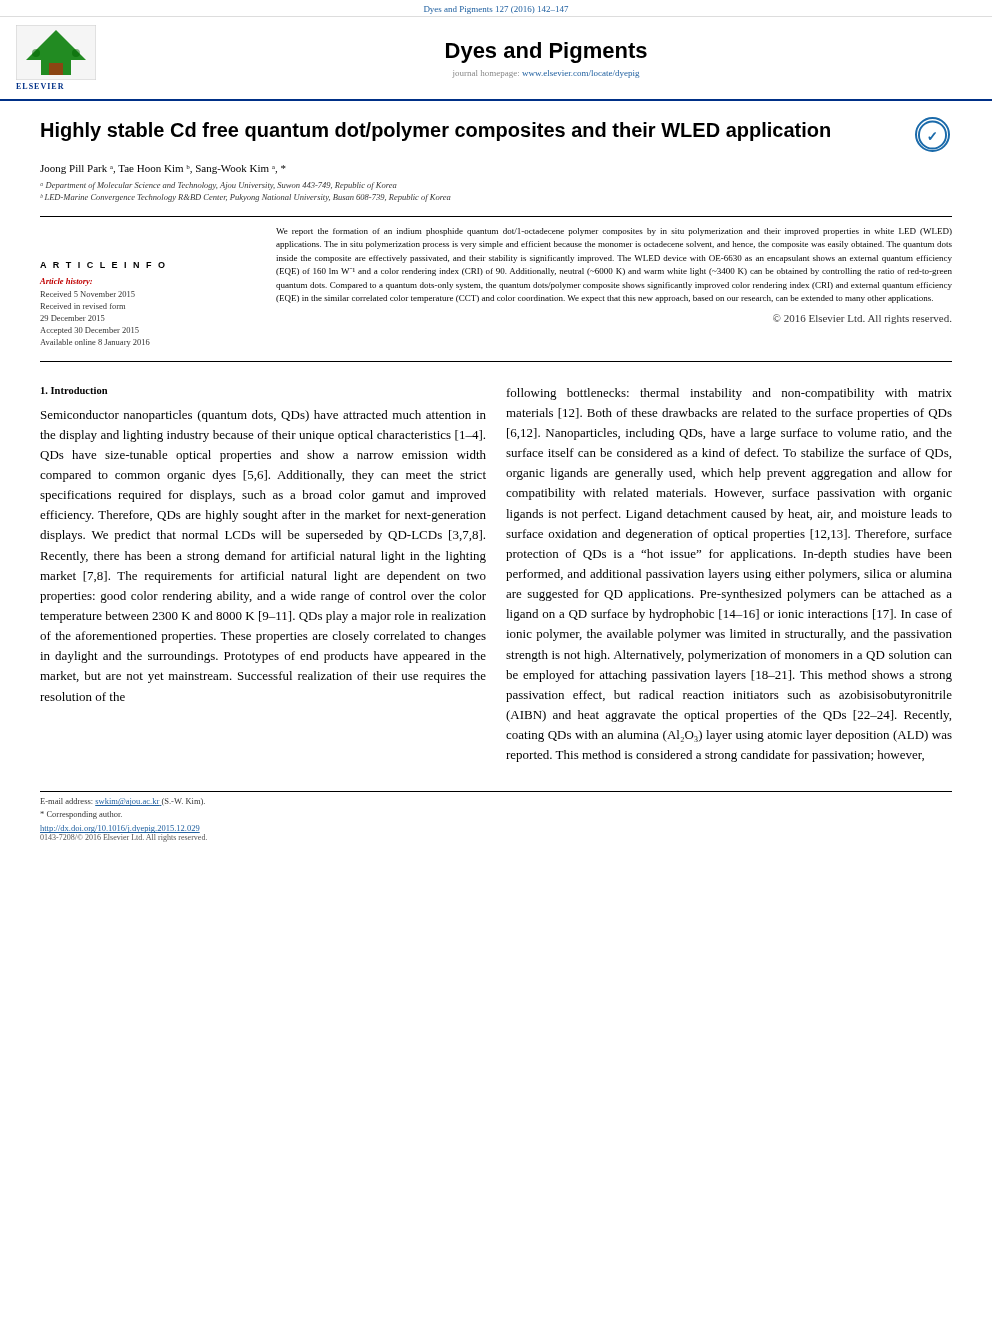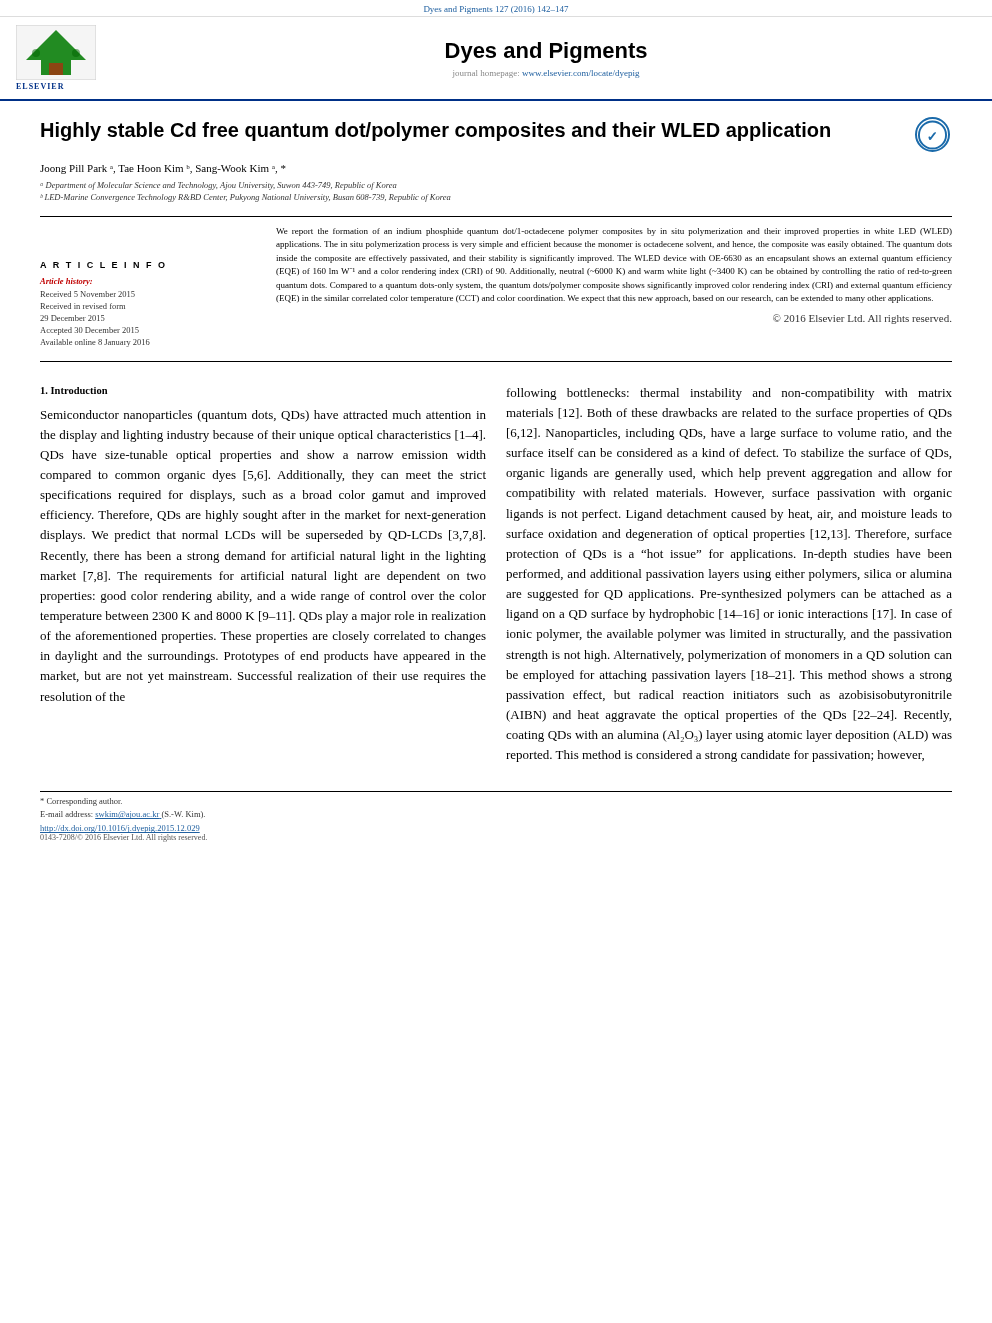--- a/index.html
+++ b/index.html
@@ -398,29 +398,29 @@
       <div class="body-paragraph">Semiconductor nanoparticles (quantum dots, QDs) have attracted much attention in the display and lighting industry because of their unique optical characteristics [1–4]. QDs have size-tunable optical properties and show a narrow emission width compared to common organic dyes [5,6]. Additionally, they can meet the strict specifications required for displays, such as a broad color gamut and improved efficiency. Therefore, QDs are highly sought after in the market for next-generation displays. We predict that normal LCDs will be superseded by QD-LCDs [3,7,8]. Recently, there has been a strong demand for artificial natural light in the lighting market [7,8]. The requirements for artificial natural light are dependent on two properties: good color rendering ability, and a wide range of control over the color temperature between 2300 K and 8000 K [9–11]. QDs play a major role in realization of the aforementioned properties. These properties are closely correlated to changes in daylight and the surroundings. Prototypes of end products have appeared in the market, but are not yet mainstream. Successful realization of their use requires the resolution of the</div>
     </div>
 
     <div class="body-right">
       <div class="body-paragraph">following bottlenecks: thermal instability and non-compatibility with matrix materials [12]. Both of these drawbacks are related to the surface properties of QDs [6,12]. Nanoparticles, including QDs, have a large surface to volume ratio, and the surface itself can be considered as a kind of defect. To stabilize the surface of QDs, organic ligands are generally used, which help prevent aggregation and allow for compatibility with related materials. However, surface passivation with organic ligands is not perfect. Ligand detachment caused by heat, air, and moisture leads to surface oxidation and degeneration of optical properties [12,13]. Therefore, surface protection of QDs is a “hot issue” for applications. In-depth studies have been performed, and additional passivation layers using either polymers, silica or alumina are suggested for QD applications. Pre-synthesized polymers can be attached as a ligand on a QD surface by hydrophobic [14–16] or ionic interactions [17]. In case of ionic polymer, the available polymer was limited in structurally, and the passivation strength is not high. Alternatively, polymerization of monomers in a QD solution can be employed for attaching passivation layers [18–21]. This method shows a strong passivation effect, but radical reaction initiators such as azobisisobutyronitrile (AIBN) and heat aggravate the optical properties of the QDs [22–24]. Recently, coating QDs with an alumina (Al₂O₃) layer using atomic layer deposition (ALD) was reported. This method is considered a strong candidate for passivation; however,</div>
     </div>
   </div>
 
   <div class="footnote-area">
     <div class="footnote-item">
-      <span>* Corresponding author.</span>
-    </div>
-    <div class="footnote-item">
       <span>E-mail address:</span>
       <a href="#" style="color:#2060a0;">
         <span>swkim@ajou.ac.kr</span>
       </a>
       <span>(S.-W. Kim).</span>
     </div>
+    <div class="footnote-item">
+      <span>* Corresponding author.</span>
+    </div>
     <div class="doi-line">
       <a href="#" style="color:#2060a0;">
         <span>http://dx.doi.org/10.1016/j.dyepig.2015.12.029</span>
       </a>
     </div>
     <div class="issn-line">0143-7208/© 2016 Elsevier Ltd. All rights reserved.</div>
   </div>
 
 </div>
 

